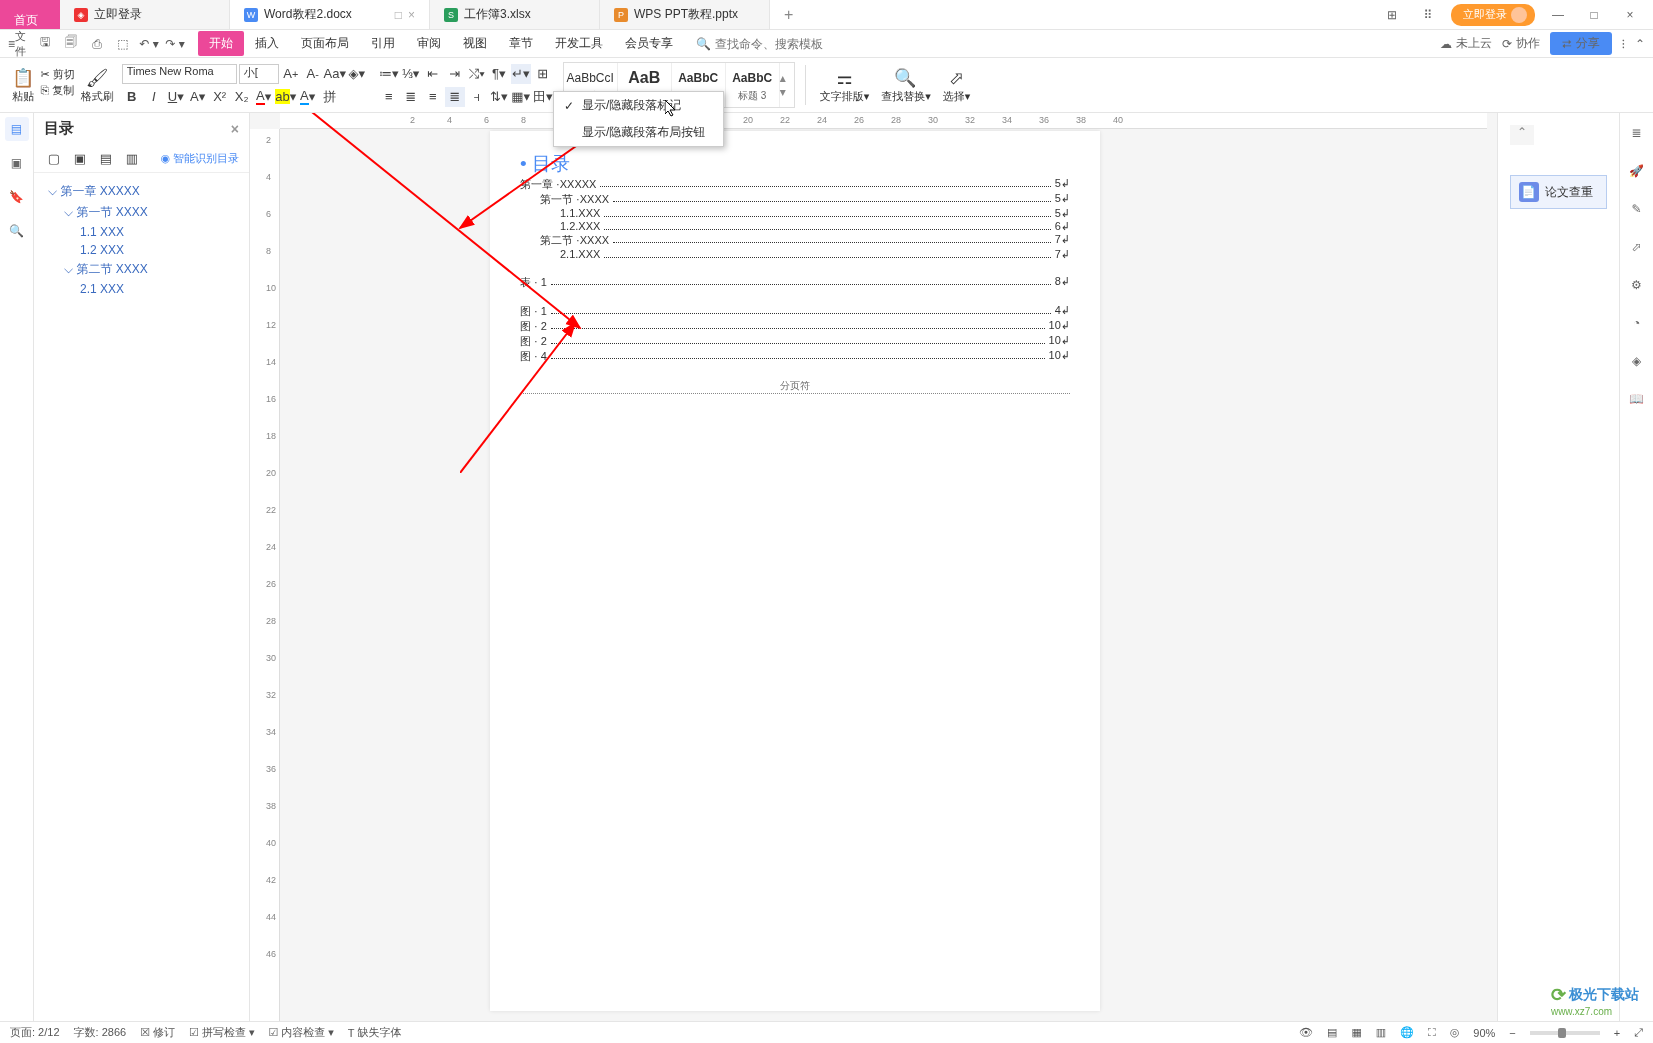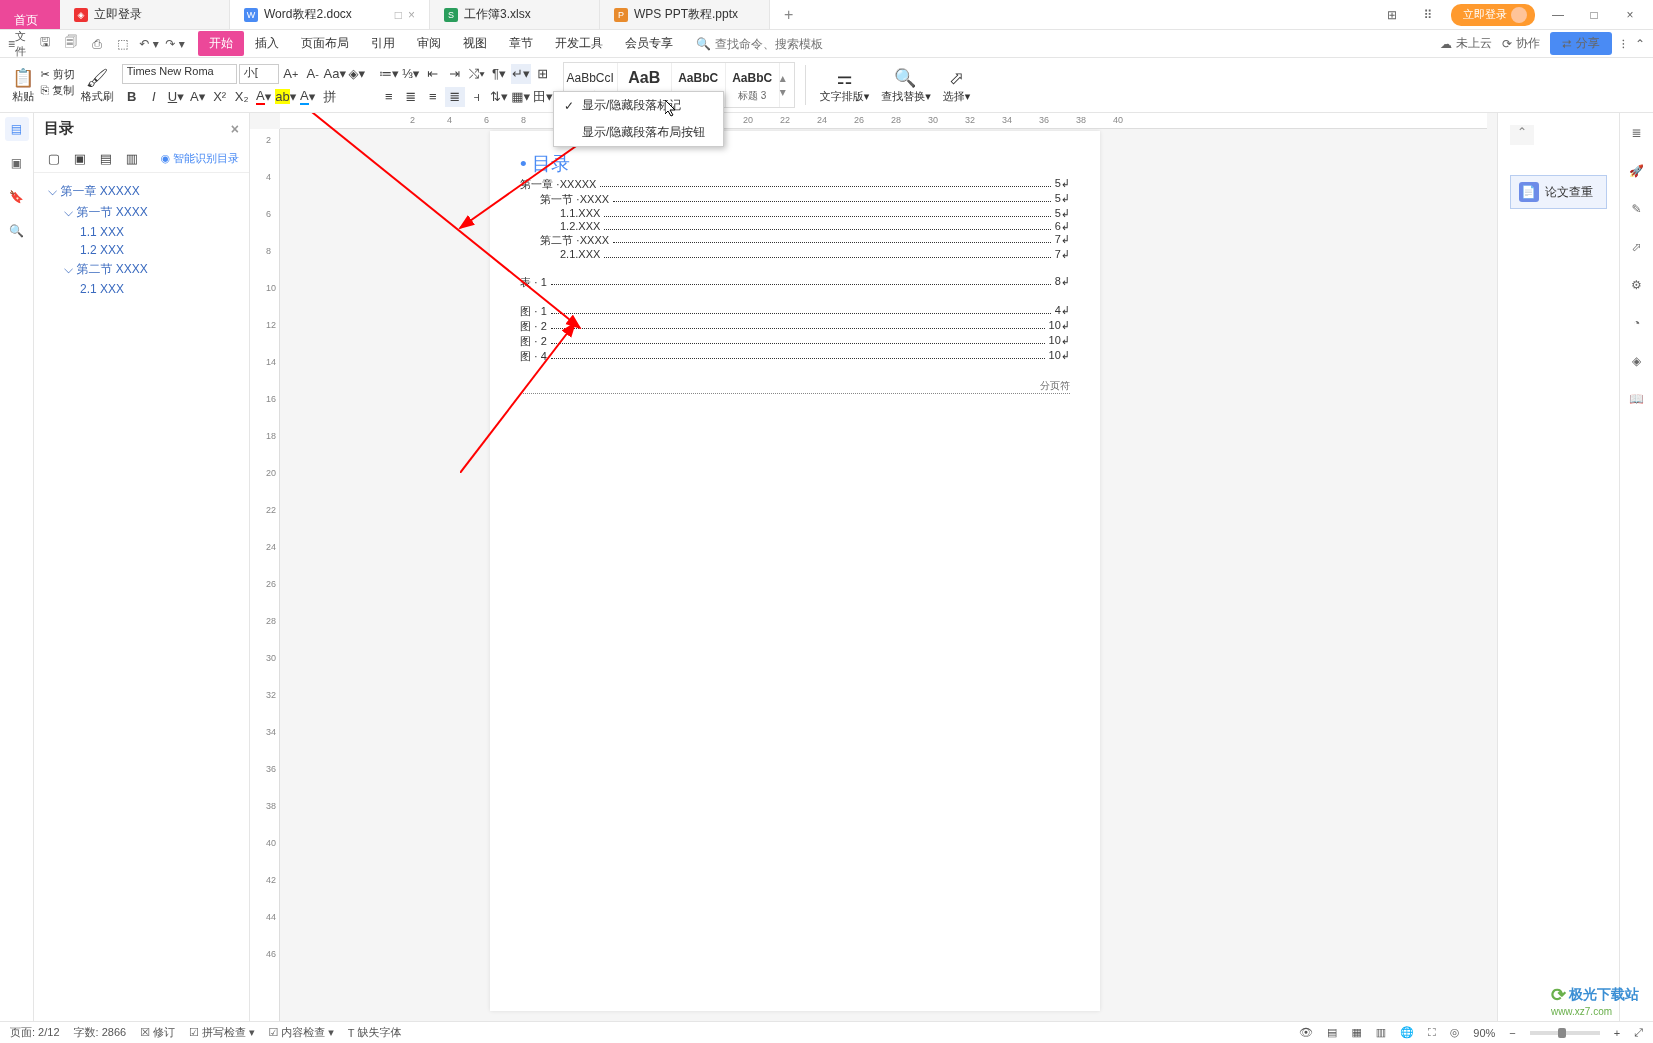--- a/index.html
+++ b/index.html
@@ -56,21 +56,21 @@
 .otree { padding:8px 10px; font-size:12px; color:#3a6abf; }
 .otree div { padding:2px 0; cursor:pointer; }
 .ot1 { padding-left:4px !important; } .ot2 { padding-left:20px !important; } .ot3 { padding-left:36px !important; }
 .editor { flex:1; position:relative; background:#f5f5f5; display:flex; justify-content:center; overflow:hidden; }
 .hruler { position:absolute; top:0; left:30px; right:10px; height:16px; background:#fff; border-bottom:1px solid #ddd; font-size:9px; color:#888; z-index:10; }
 .vruler { position:absolute; top:16px; left:0; width:30px; bottom:0; background:#fff; border-right:1px solid #ddd; }
 .page { position:absolute; top:18px; left:240px; width:610px; height:880px; background:#fff; box-shadow:0 0 4px rgba(0,0,0,0.1); padding:20px 30px; }
 .doctitle { color:#4a8bf4; font-size:19px; }
 .tocrow { display:flex; font-size:11px; white-space:nowrap; }
 .tocrow .dots { border-bottom:1px dotted #333; flex:1; margin:0 4px; height:10px; }
-.pgbreak { border-bottom:1px dotted #888; text-align:right; font-size:10px; color:#666; margin-top:15px; }
+.pgbreak { border-bottom:1px dotted #888; text-align:center; font-size:10px; color:#666; margin-top:15px; }
 .rpanel { width:122px; padding:12px; border-left:1px solid #e5e5e5; }
 .pcheck { border:1px solid #b8cdf0; background:#eef3fd; padding:6px 8px; display:flex; align-items:center; gap:6px; margin-top:30px; }
 .pcheck .icn { width:20px; height:20px; background:#6d8ce8; border-radius:3px; display:inline-flex; align-items:center; justify-content:center; color:#fff; }
 .rrail { width:34px; border-left:1px solid #e5e5e5; display:flex; flex-direction:column; align-items:center; padding-top:8px; gap:14px; }
 .status { position:absolute; bottom:0; left:0; right:0; height:22px; border-top:1px solid #e5e5e5; display:flex; align-items:center; padding:0 10px; gap:14px; font-size:11px; color:#555; background:#fff; }
 .status .sep { flex:1; }
 .status .sitem { display:flex; align-items:center; gap:3px; cursor:pointer; }
 svg.arrow { position:absolute; pointer-events:none; z-index:50; }
 .watermark { position:absolute; right:14px; bottom:26px; z-index:200; font-size:11px; }
 .watermark .wm1 { color:#3b8fd4; font-weight:bold; display:flex; align-items:center; gap:3px; font-size:14px;}

